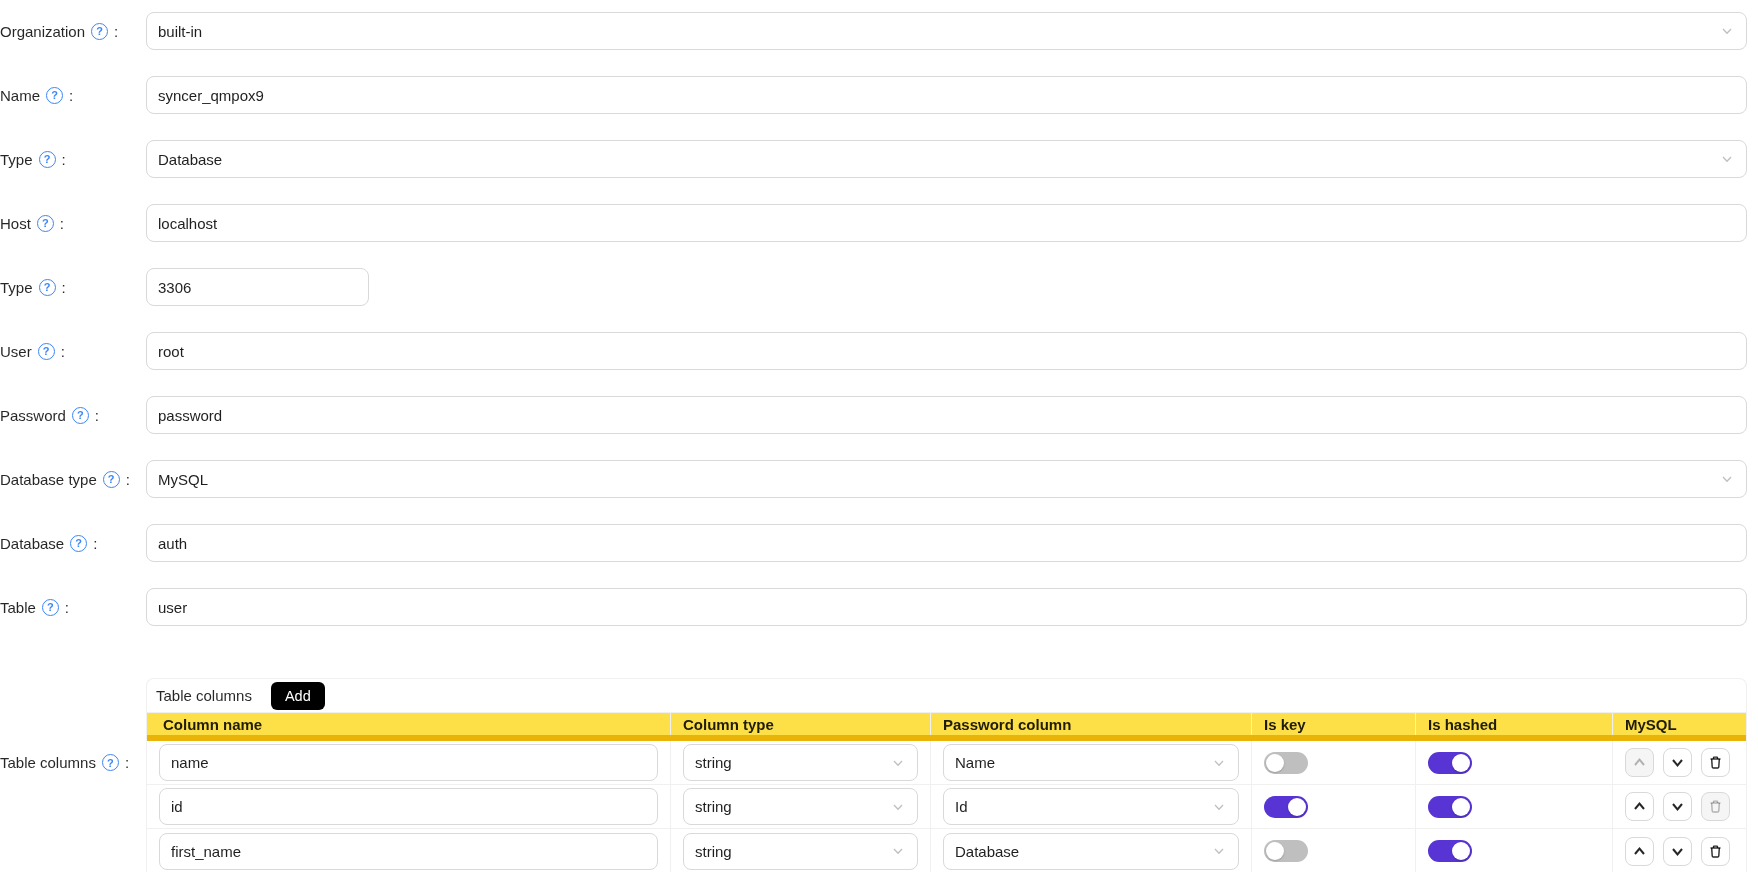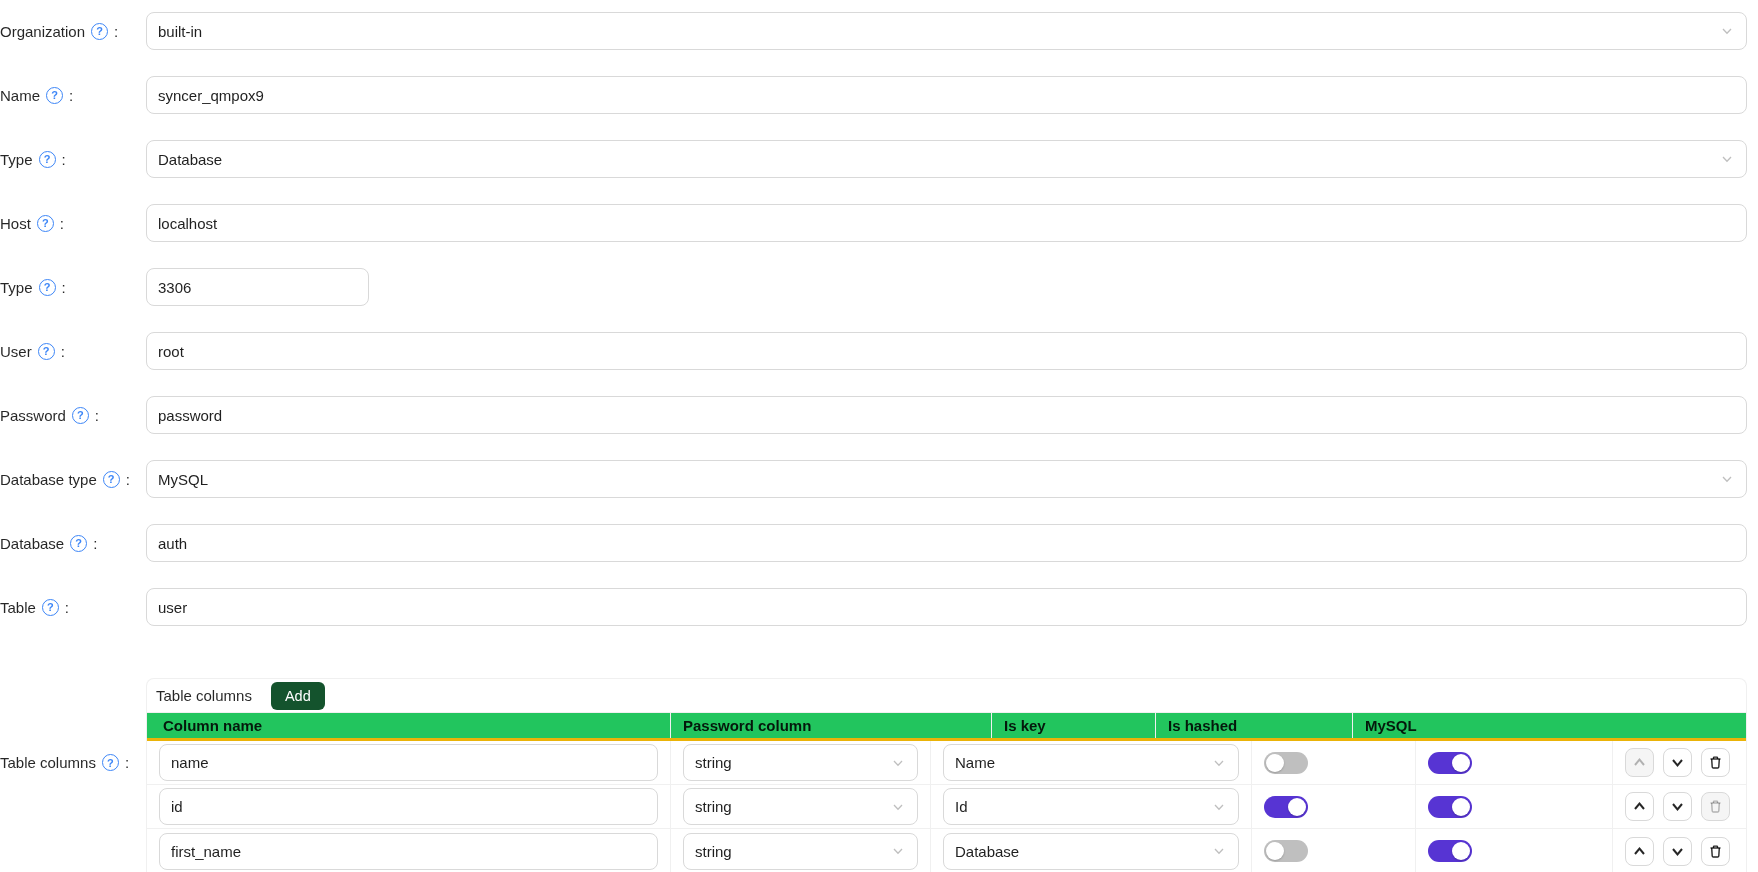--- a/index.html
+++ b/index.html
@@ -42,25 +42,25 @@
   .tc-row .label-cell { height: 38px; }
   .panel {
     flex: 1 1 auto; margin-top: 26px;
     border: 1px solid #f0f0f0; border-radius: 8px 8px 0 0; border-bottom: none;
     background: #fff;
   }
   .panel-title { height: 33px; display: flex; align-items: center; padding-left: 9px; }
   .panel-title-text { margin-right: 19px; }
   .add-btn {
     height: 28px; padding: 0 14px; border: none; border-radius: 6px;
-    background: #14532d; color: #fff; font-size: 14.5px;
+    background: #000000; color: #fff; font-size: 14.5px;
     font-family: "Liberation Sans", sans-serif; cursor: pointer;
   }
 
-  .tbl-header { display: flex; height: 29px; background: #22c55e; border-top: 1px solid #f0f0f0; border-bottom: 3px solid #eab308; }
+  .tbl-header { display: flex; height: 29px; background: #fde047; border-top: 1px solid #f0f0f0; border-bottom: 6px solid #eab308; }
   .th {
     display: flex; align-items: center; padding-left: 12px;
     font-weight: bold; font-size: 15px; color: rgba(0,0,0,0.88);
     border-right: 1px solid #f0f0f0;
   }
   .th:first-child { padding-left: 16px; }
   .th:last-child { border-right: none; }
 
   .tbl-row { display: flex; height: 44px; border-bottom: 1px solid #f0f0f0; }
   .tbl-row:last-child { border-bottom: none; }
@@ -221,20 +221,21 @@
     </div>
 
     <div class="panel">
       <div class="panel-title">
         <span class="panel-title-text">Table columns</span>
         <button class="add-btn">Add</button>
       </div>
 
       <div class="tbl-header">
         <div class="th c1">Column name</div>
+        <div class="th c2">Column type</div>
         <div class="th c3">Password column</div>
         <div class="th c4">Is key</div>
         <div class="th c5">Is hashed</div>
         <div class="th c6">MySQL</div>
       </div>
 
       <div>
   <div class="tbl-row">
     <div class="td c1">
       <input class="control cell-input" value="name" style="">

